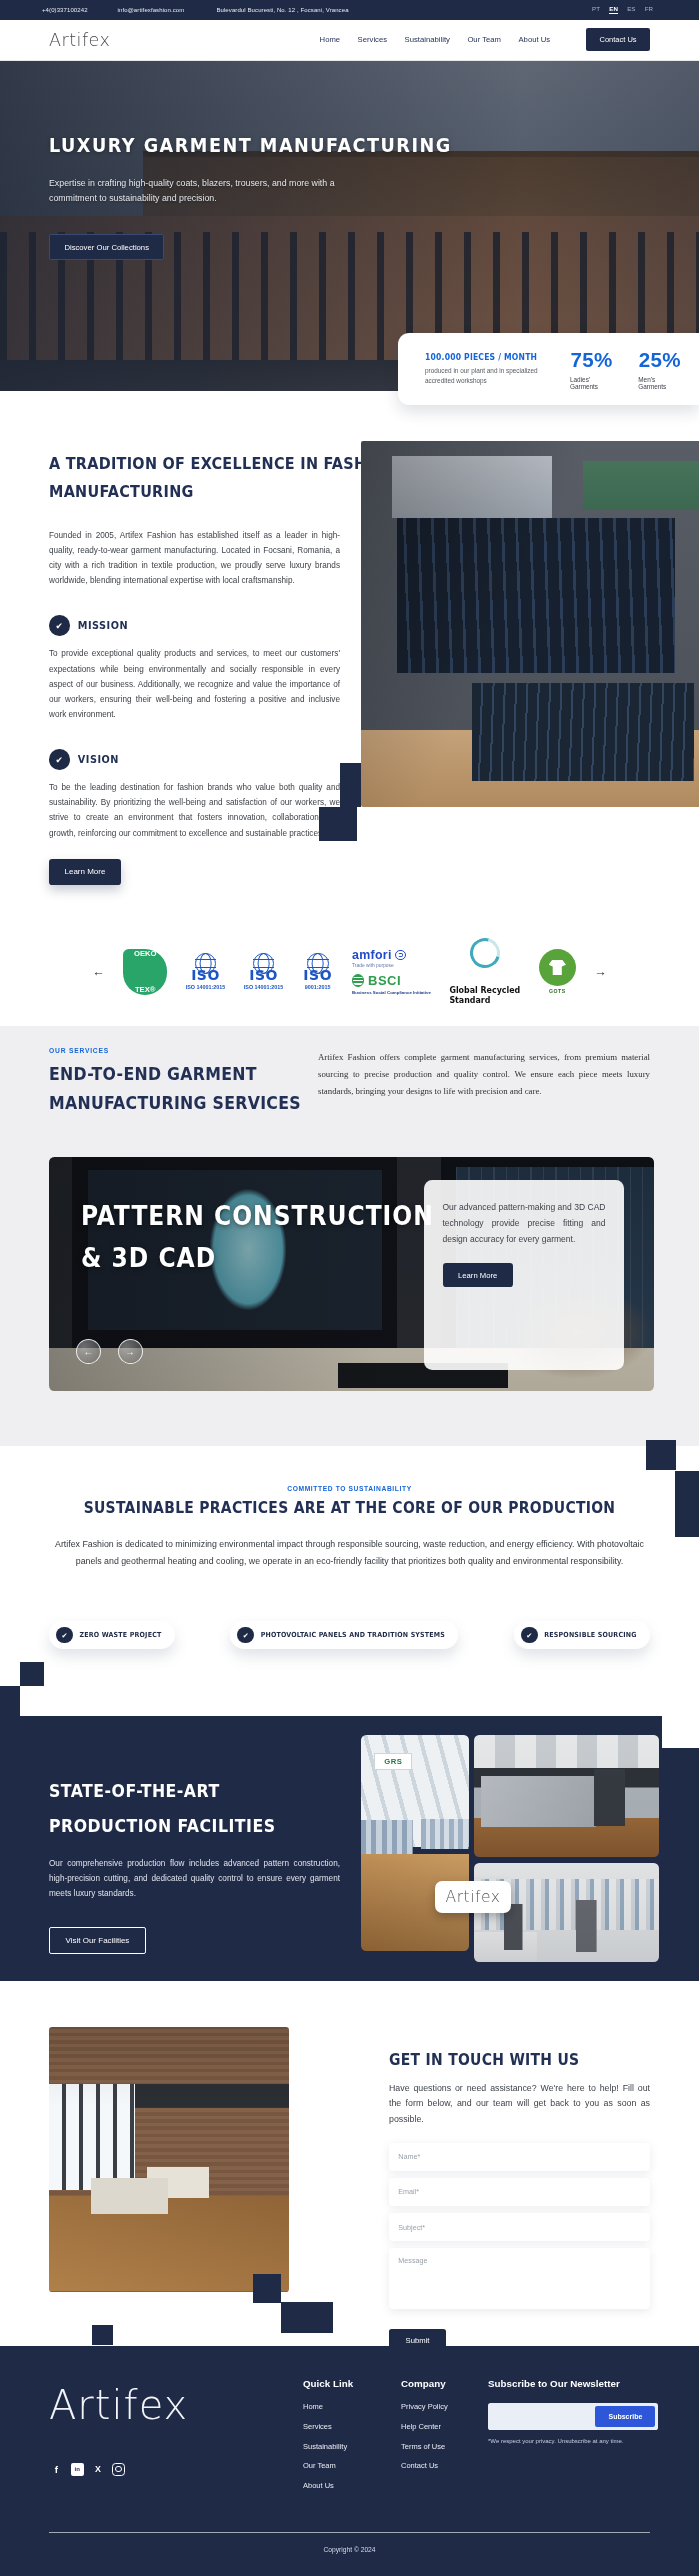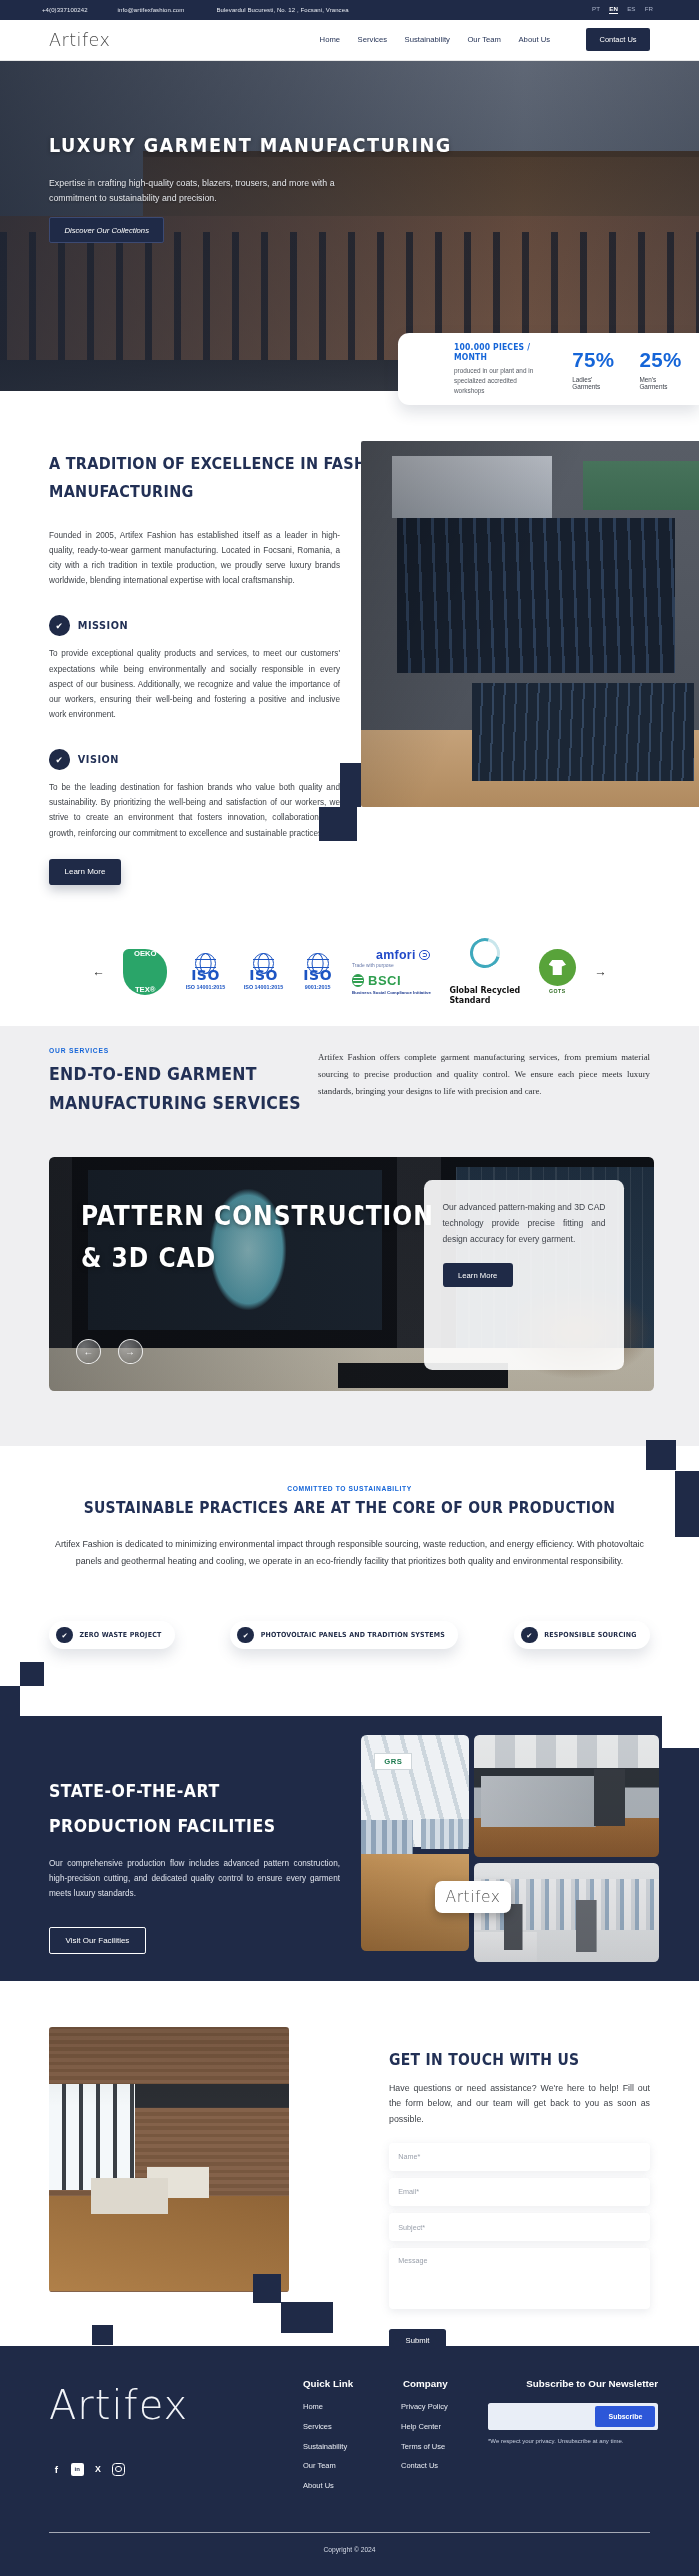--- a/index.html
+++ b/index.html
@@ -34,24 +34,24 @@
       linear-gradient(180deg,#463527,#463527),
       linear-gradient(180deg,#2e3138,#3a3d44),
       linear-gradient(180deg,#6a7280 0%,#596270 45%,#4e5867 70%,#55514e 100%);
     background-repeat:no-repeat;
     background-size:100% 100%, 100% 128px, 100% 144px, 556px 65px, 556px 6.2px, 100% 32px, 100% 100%;
     background-position:0 0, 0 171px, 0 155px, 143px 96px, 143px 90px, 0 298px, 0 0;
   }
   .hero-inner { padding:70px 49px 0; }
   .hero-title { color:#fff; font-size:19.6px; line-height:1.55; letter-spacing:1.5px; white-space:nowrap; text-shadow:0 1px 4.1px rgba(0,0,0,.35); }
   .hero-sub { margin-top:15.5px; width:289px; font-size:8.8px; line-height:1.62; color:#e6e8ec; text-shadow:0 0.5px 2.1px rgba(0,0,0,.4); }
-  .hero-cta { margin-top:12px; background:#1f2a47; color:#fff; border:0.5px solid #3c4a73; border-radius:2.1px; padding:7.7px 14.4px; font-size:7.7px;font-style:italic; }
+  .hero-cta { margin-top:29px; background:#1f2a47; color:#fff; border:0.5px solid #3c4a73; border-radius:2.1px; padding:7.7px 14.4px; font-size:7.7px; }
 
   .stats-card { position:absolute; right:0; top:272px; width:301px; height:72px; background:#fff; border-radius:11.3px 0 0 11.3px; box-shadow:0 6.2px 14.4px rgba(30,40,70,.14); display:flex; align-items:center; padding:0 17.5px 0 27px; gap:25px; z-index:10; }
-  .stat-main { width:120px;margin-left:29px; }
+  .stat-main { width:120px; }
   .stat-title { color:#1565d8; font-size:8.5px; letter-spacing:0.2px; }
   .stat-sub { margin-top:4.6px; font-size:6.4px; color:#555a63; line-height:1.5; }
   .stat-col { display:flex; flex-direction:column; align-items:center; flex:1; }
   .stat-value { color:#1565d8; font-size:20.6px; font-weight:700; letter-spacing:0.3px; }
   .stat-label { margin-top:4.1px; font-size:6.4px; color:#3a3f48; }
 
   
   .tradition { position:relative; height:527px; background:#fff; }
   .trad-left { width:340px; padding:59px 0 0 49px; }
   .trad-h2 { font-size:16px; line-height:1.8; letter-spacing:0.3px; color:#223055; white-space:nowrap; }
@@ -84,21 +84,21 @@
   .cert-arrow { background:none; border:none; font-size:12.4px; color:#1a1a1a; }
   .cert { display:flex; flex-direction:column; align-items:center; justify-content:center; }
   .oeko { width:44px; height:46px; background:#2aa569; border-radius:6.2px 24px 24px 24px; display:flex; flex-direction:column; align-items:center; justify-content:space-between; color:#fff; font-weight:700; font-size:7.7px; line-height:1.2; }
   .globe { width:21.6px; height:21.6px; border:1px solid #1d55c3; border-radius:50%; position:relative; }
   .globe::before { content:""; position:absolute; top:-1px; bottom:-1px; left:50%; transform:translateX(-50%); width:55%; border:1px solid #1d55c3; border-radius:50%; }
   .globe::after { content:""; position:absolute; left:-1px; right:-1px; top:28%; height:36%; border-top:1px solid #1d55c3; border-bottom:1px solid #1d55c3; }
   .iso-big { margin-top:-7.7px; background:#fff; padding:0 1.5px; font-weight:800; color:#1d55c3; font-size:14px; letter-spacing:0.5px; font-family:"DejaVu Sans","Liberation Sans",sans-serif; }
   .iso-cap { margin-top:1.5px; font-size:5.4px; font-weight:700; color:#1d55c3; }
   .amfori { align-items:flex-start; }
   .amfori-top { display:flex; align-items:center; gap:3.6px; }
-  .amfori-word { font-size:12.4px; font-weight:700; color:#2149c8; letter-spacing:0.3px;margin-left:24px; }
+  .amfori-word { font-size:12.4px; font-weight:700; color:#2149c8; letter-spacing:0.3px; }
   .spiral { width:10.8px; height:10.8px; border:1px solid #2149c8; border-radius:50%; position:relative; }
   .spiral::before { content:""; position:absolute; inset:2.1px; border:1px solid #2149c8; border-radius:50%; border-left-color:transparent; }
   .amfori-tag { font-size:4.9px; color:#6577a8; margin-top:1px; }
   .bsci-row { display:flex; align-items:center; gap:3.6px; margin-top:5.2px; }
   .bsci-globe { width:12.4px; height:12.4px; border-radius:50%; border:1px solid #2f9e4f; background:repeating-linear-gradient(0deg,#2f9e4f 0 1.5px,#fff 1.5px 3.1px); }
   .bsci-word { font-size:13px; font-weight:700; color:#2f9e4f; letter-spacing:0.5px; }
   .bsci-cap { margin-top:2.1px; font-size:4.4px; font-weight:700; color:#1d3a8f; }
   .grs { gap:17px; }
   .swirl { width:30px; height:30px; border:3.6px solid #3fa9bd; border-radius:50%; border-right-color:#c9e6ec; transform:rotate(-30deg); }
   .grs-text { font-size:8.8px; font-weight:700; color:#111; line-height:1.15; font-family:"DejaVu Sans","Liberation Sans",sans-serif; font-stretch:condensed; }
@@ -229,21 +229,21 @@
   .soc { width:13px; height:13px; display:flex; align-items:center; justify-content:center; color:#fff; cursor:pointer; }
   .soc-f { font-size:9.8px; font-weight:700; }
   .soc-in { background:#fff; color:#1f2a47; border-radius:2.1px; font-size:6px; font-weight:700; }
   .soc-x { font-size:8.8px; font-weight:700; }
   .soc-ig { border:1px solid #fff; border-radius:3.6px; position:relative; }
   .soc-ig::before { content:""; width:4.6px; height:4.6px; border:1px solid #fff; border-radius:50%; }
   .f-col { position:absolute; top:32px; }
   .f-col-quick { left:303px; }
   .f-col-company { left:401px; }
   .f-col-news { left:488px; width:170px; }
-  .f-head { font-size:9.8px; font-weight:700; color:#fff;text-align:right; }
+  .f-head { font-size:9.8px; font-weight:700; color:#fff; }
   .f-links { margin-top:13.4px; list-style:none; }
   .f-links li { margin-bottom:10.8px; font-size:7.5px; color:#e9ecf3; cursor:pointer; }
   .news-row { position:relative; margin-top:14.4px; width:170px; height:27px; background:#e9eef7; border-radius:2.6px; }
   .news-input { position:absolute; inset:0; background:transparent; border:none; padding:0 67px 0 7.2px; font-size:6.7px; color:#24304e; font-family:inherit; }
   .news-btn { position:absolute; right:2.6px; top:2.6px; bottom:2.6px; width:60px; background:#2d57d8; color:#fff; border:none; border-radius:2.1px; font-size:7px; font-weight:700; }
   .news-note { margin-top:8.2px; font-size:6px; color:#c9d1e2; }
   .f-divider { position:absolute; left:49px; right:49px; top:186px; height:0.5px; background:rgba(255,255,255,.6); }
   .f-copy { position:absolute; left:0; right:0; top:200px; text-align:center; font-size:6.7px; color:#d7dce8; }
 </style>
 </head>

